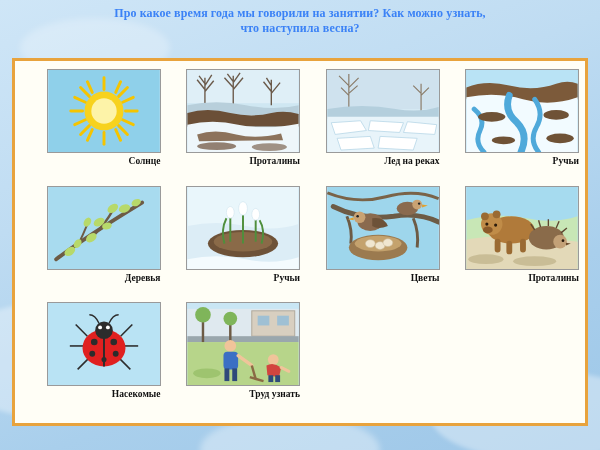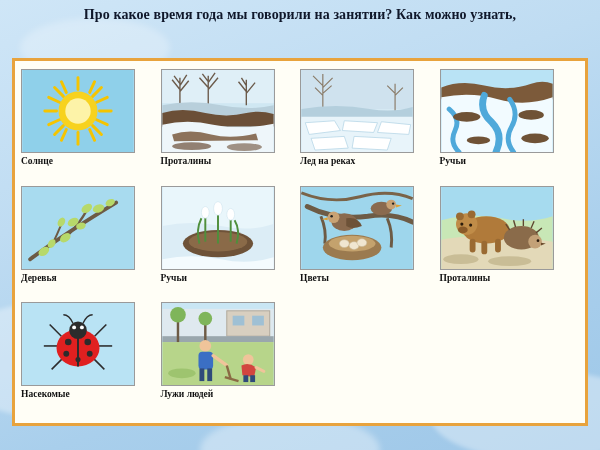--- a/index.html
+++ b/index.html
@@ -28,23 +28,23 @@
   .bg-deco.d2 { width: 220px; height: 90px; right: -50px; top: 370px; filter: blur(2px); }
   .bg-deco.d3 { width: 180px; height: 70px; left: 200px; top: 415px; filter: blur(3px); }
   .bg-deco.d4 { width: 150px; height: 60px; left: 20px; top: 18px; background: rgba(255,255,255,0.25); filter: blur(3px); }
 
   .title-bar {
     position: absolute;
     left: 22px;
     top: 6px;
     width: 556px;
     text-align: center;
-    color: #0f172a;
+    color: #3b82f6;
     font-weight: bold;
-    font-size: 14px;
+    font-size: 12px;
     line-height: 1.25;
     letter-spacing: 0.1px;
   }
 
   .board {
     position: absolute;
     left: 12px;
     top: 58px;
     width: 576px;
     height: 368px;
@@ -59,21 +59,21 @@
     grid-template-columns: repeat(4, 1fr);
     grid-template-rows: repeat(3, 1fr);
     width: 100%;
     height: 100%;
     box-sizing: border-box;
   }
 
   .cell {
     display: flex;
     flex-direction: column;
-    align-items: flex-start;
+    align-items: flex-end;
     justify-content: flex-start;
   }
   .thumb {
     width: 114px;
     height: 84px;
     border: 1px solid #9a9a9a;
     box-sizing: border-box;
     overflow: hidden;
     position: relative;
     background: #bfe3f3;
@@ -94,20 +94,21 @@
 <body>
 
 <div class="slide">
   <div class="bg-deco d4"></div>
   <div class="bg-deco d1"></div>
   <div class="bg-deco d2"></div>
   <div class="bg-deco d3"></div>
 
   <div class="title-bar">
     <div>Про какое время года мы говорили на занятии? Как можно узнать,</div>
+    <div>что наступила весна?</div>
   </div>
 
   <div class="board">
     <div class="grid">
 
       <div class="cell">
         <div class="thumb">
           <svg viewBox="0 0 114 84">
             <rect width="114" height="84" fill="#8fd0ea"></rect>
             <g stroke="#f5c400" stroke-width="3" stroke-linecap="round">
@@ -378,18 +379,18 @@
             <g>
               <circle cx="88" cy="58" r="5.5" fill="#f0c49a"></circle>
               <path d="M81 64 Q88 60 96 66 L94 76 L82 74 Z" fill="#d2453f"></path>
               <rect x="83" y="74" width="5" height="7" fill="#2f4a7a"></rect>
               <rect x="90" y="74" width="5" height="7" fill="#2f4a7a"></rect>
               <path d="M96 66 L104 70" stroke="#f0c49a" stroke-width="3" stroke-linecap="round"></path>
             </g>
             <ellipse cx="20" cy="72" rx="14" ry="5" fill="#9ec46f"></ellipse>
           </svg>
         </div>
-        <div class="caption">Лужи людей</div>
+        <div class="caption">Труд узнать</div>
       </div>
 
     </div>
   </div>
 </div>
 
 </body></html>

